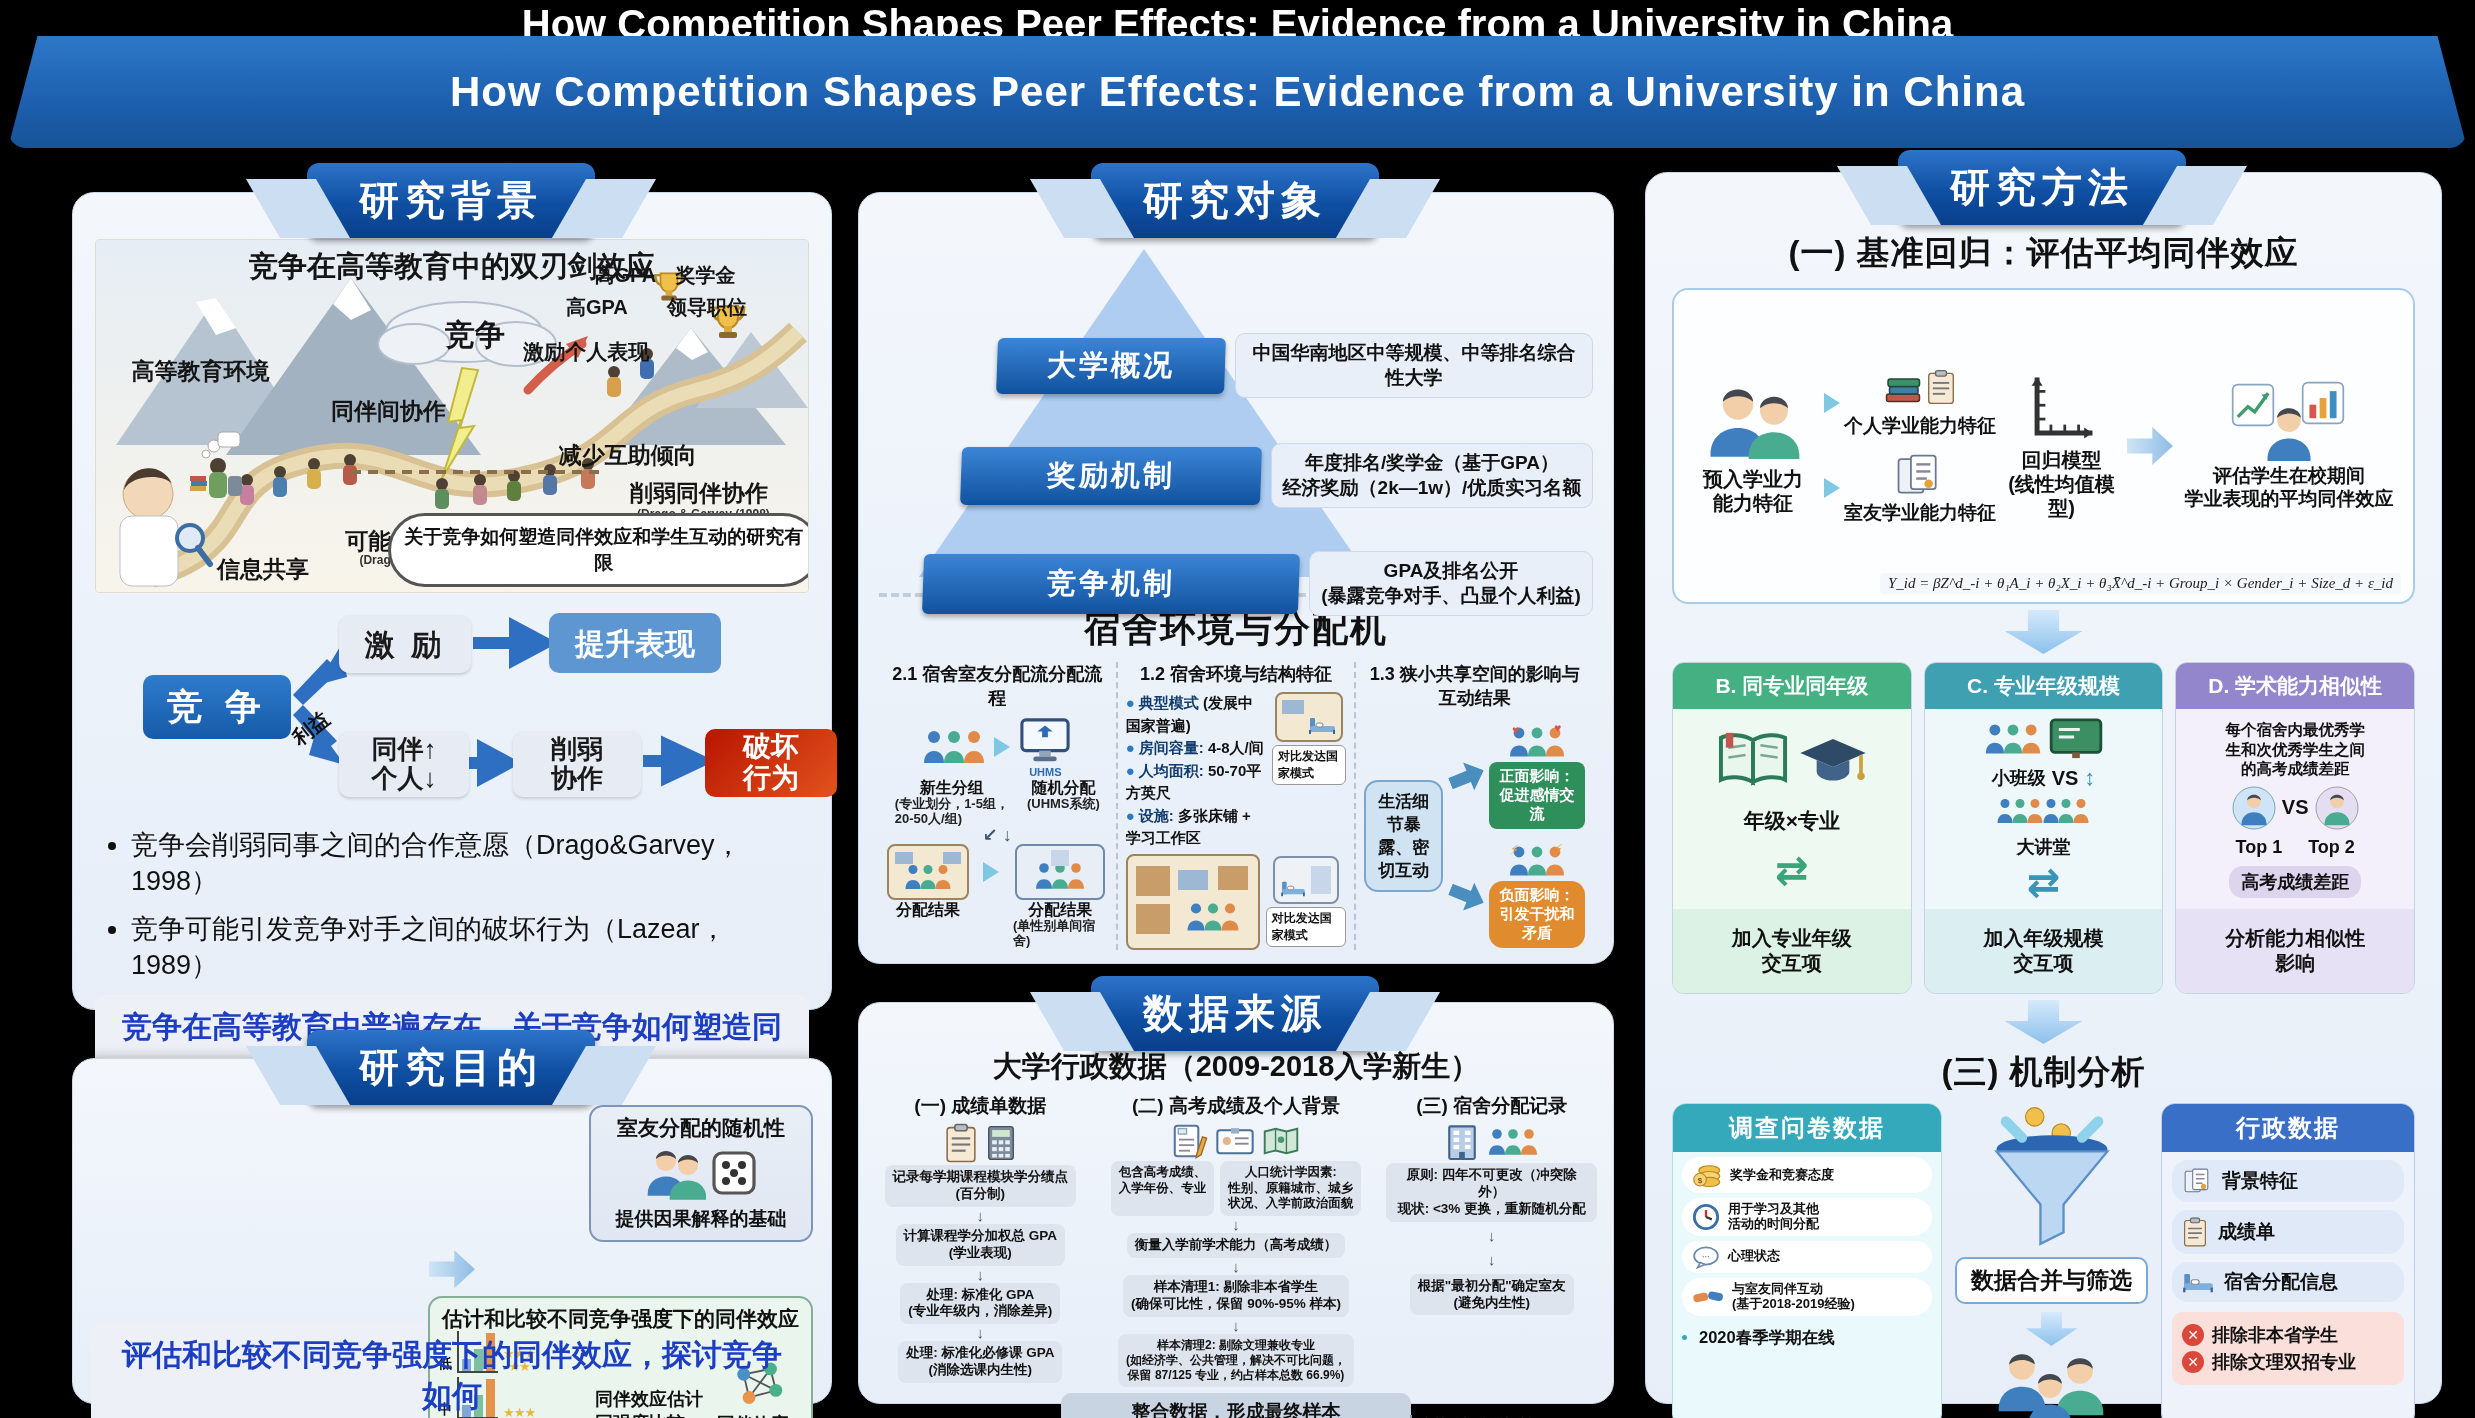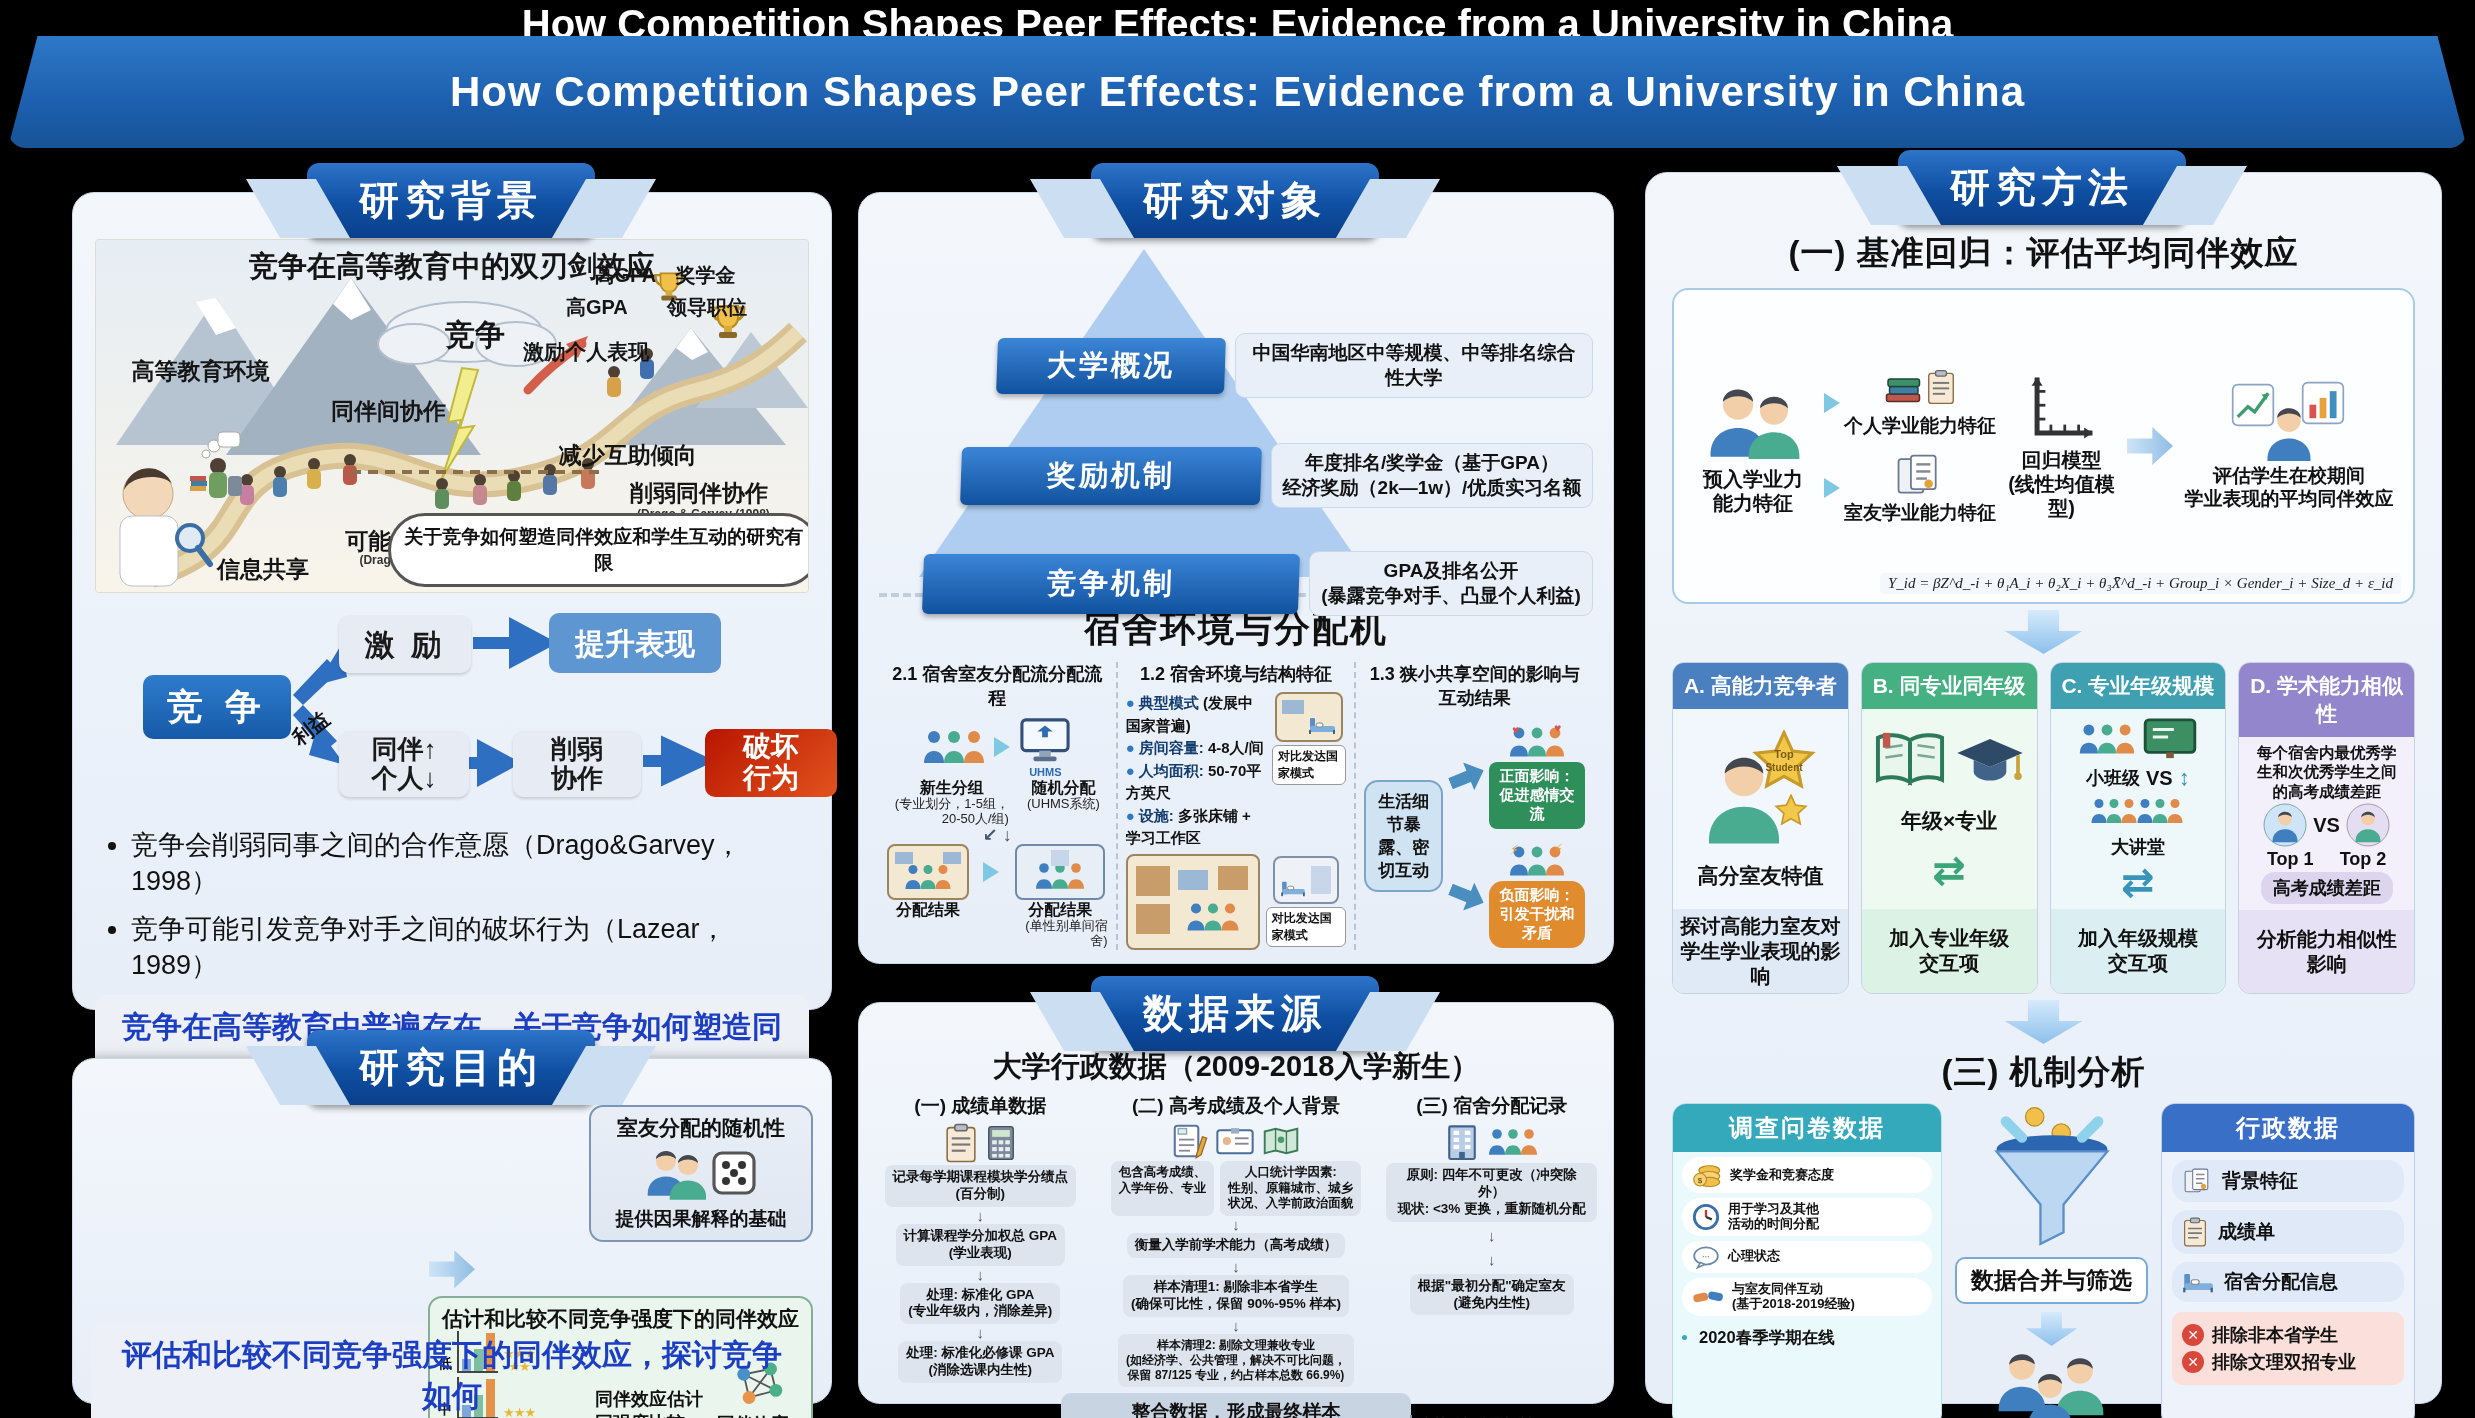--- a/index.html
+++ b/index.html
@@ -98,21 +98,21 @@
   .ptxt{background:#e9eff8;border:1px solid #ccd9e9;border-radius:10px;font-weight:bold;
         font-size:19px;text-align:center;padding:7px 8px;flex:1;margin-left:10px;line-height:1.3;}
   .dash{border-top:4px dashed #c2cdda;margin:12px 0 8px;}
   .dormtitle{font-size:36px;font-weight:bold;text-align:center;letter-spacing:2px;}
   .dcols{display:flex;margin-top:8px;}
   .dcol{flex:1;padding:0 8px;display:flex;flex-direction:column;align-items:center;}
   .dcol + .dcol{border-left:2px dashed #b9c4d2;}
   .dhead{font-size:18px;font-weight:bold;text-align:center;margin-bottom:6px;}
   .drow{display:flex;align-items:center;gap:8px;justify-content:center;}
   .dlabel{font-size:16px;font-weight:bold;text-align:center;line-height:1.2;}
-  .dsub{font-size:13px;font-weight:normal;color:#222;text-align:right;line-height:1.15;}
+  .dsub{font-size:13px;font-weight:bold;color:#222;text-align:left;line-height:1.15;}
   .dbullet{font-size:15px;font-weight:bold;text-align:left;line-height:1.5;}
   .dbullet b{color:#123c6e;}
   .dbullet .dot{color:#2b7bc4;margin-right:4px;}
   .roombox{background:#f3e8d2;border:2px solid #9a855f;border-radius:8px;position:relative;}
   .tag{background:#fff;border:1px solid #999;border-radius:6px;font-size:12px;font-weight:bold;padding:2px 5px;}
   .pill{background:#cfe3f2;border:2px solid #7ba6c8;border-radius:14px;font-size:17px;font-weight:bold;
         text-align:center;padding:8px 8px;}
   .pospill{background:#2f8f5b;color:#fff;border-radius:8px;font-size:15px;font-weight:bold;padding:5px 8px;text-align:center;}
   .negpill{background:#e08b2d;color:#fff;border-radius:14px;font-size:15px;font-weight:bold;padding:5px 8px;text-align:center;}
 
@@ -932,35 +932,20 @@
           <use href="#person" width="52" height="56" x="34" y="24"></use>
           </svg>
         <span style="font-size:19px;" data-bind="method.s1.result">评估学生在校期间
 学业表现的平均同伴效应</span>
       </div>
       <div class="formula" data-bind="method.s1.formula">Y_id = βZ^d_-i + θ₁A_i + θ₂X_i + θ₃X̄^d_-i + Group_i × Gender_i + Size_d + ε_id</div>
     </div>
 
     <div class="arr-d"></div>
     <div class="cards">
-      <div class="card ca">
-        <div class="chead" data-bind="method.s2.cardA.head">A. 高能力竞争者</div>
-        <div class="cbody">
-          <svg class="ic" width="120" height="120">
-            <use href="#starp" width="64" height="64" x="52" y="2"></use>
-            <text x="84" y="30" font-size="11" font-weight="bold" text-anchor="middle" fill="#7c5a10">Top</text>
-            <text x="84" y="43" font-size="10" font-weight="bold" text-anchor="middle" fill="#7c5a10">Student</text>
-            <use href="#persong" width="84" height="92" x="2" y="24"></use>
-            <use href="#starp" width="34" height="34" x="74" y="66"></use>
-            </svg>
-          <div class="cmid" data-bind="method.s2.cardA.mid">高分室友特值</div>
-        </div>
-        <div class="cfoot" data-bind="method.s2.cardA.foot">探讨高能力室友对
-学生学业表现的影响</div>
-      </div>
       <div class="card cb">
         <div class="chead" data-bind="method.s2.cardB.head">B. 同专业同年级</div>
         <div class="cbody">
           <div style="display:flex;gap:8px;align-items:center;">
             <svg class="ic" width="74" height="60">
                 <use href="#bookopen" width="74" height="60"></use>
               </svg>
             <svg class="ic" width="70" height="52">
                 <use href="#gradcap" width="70" height="52"></use>
               </svg>

